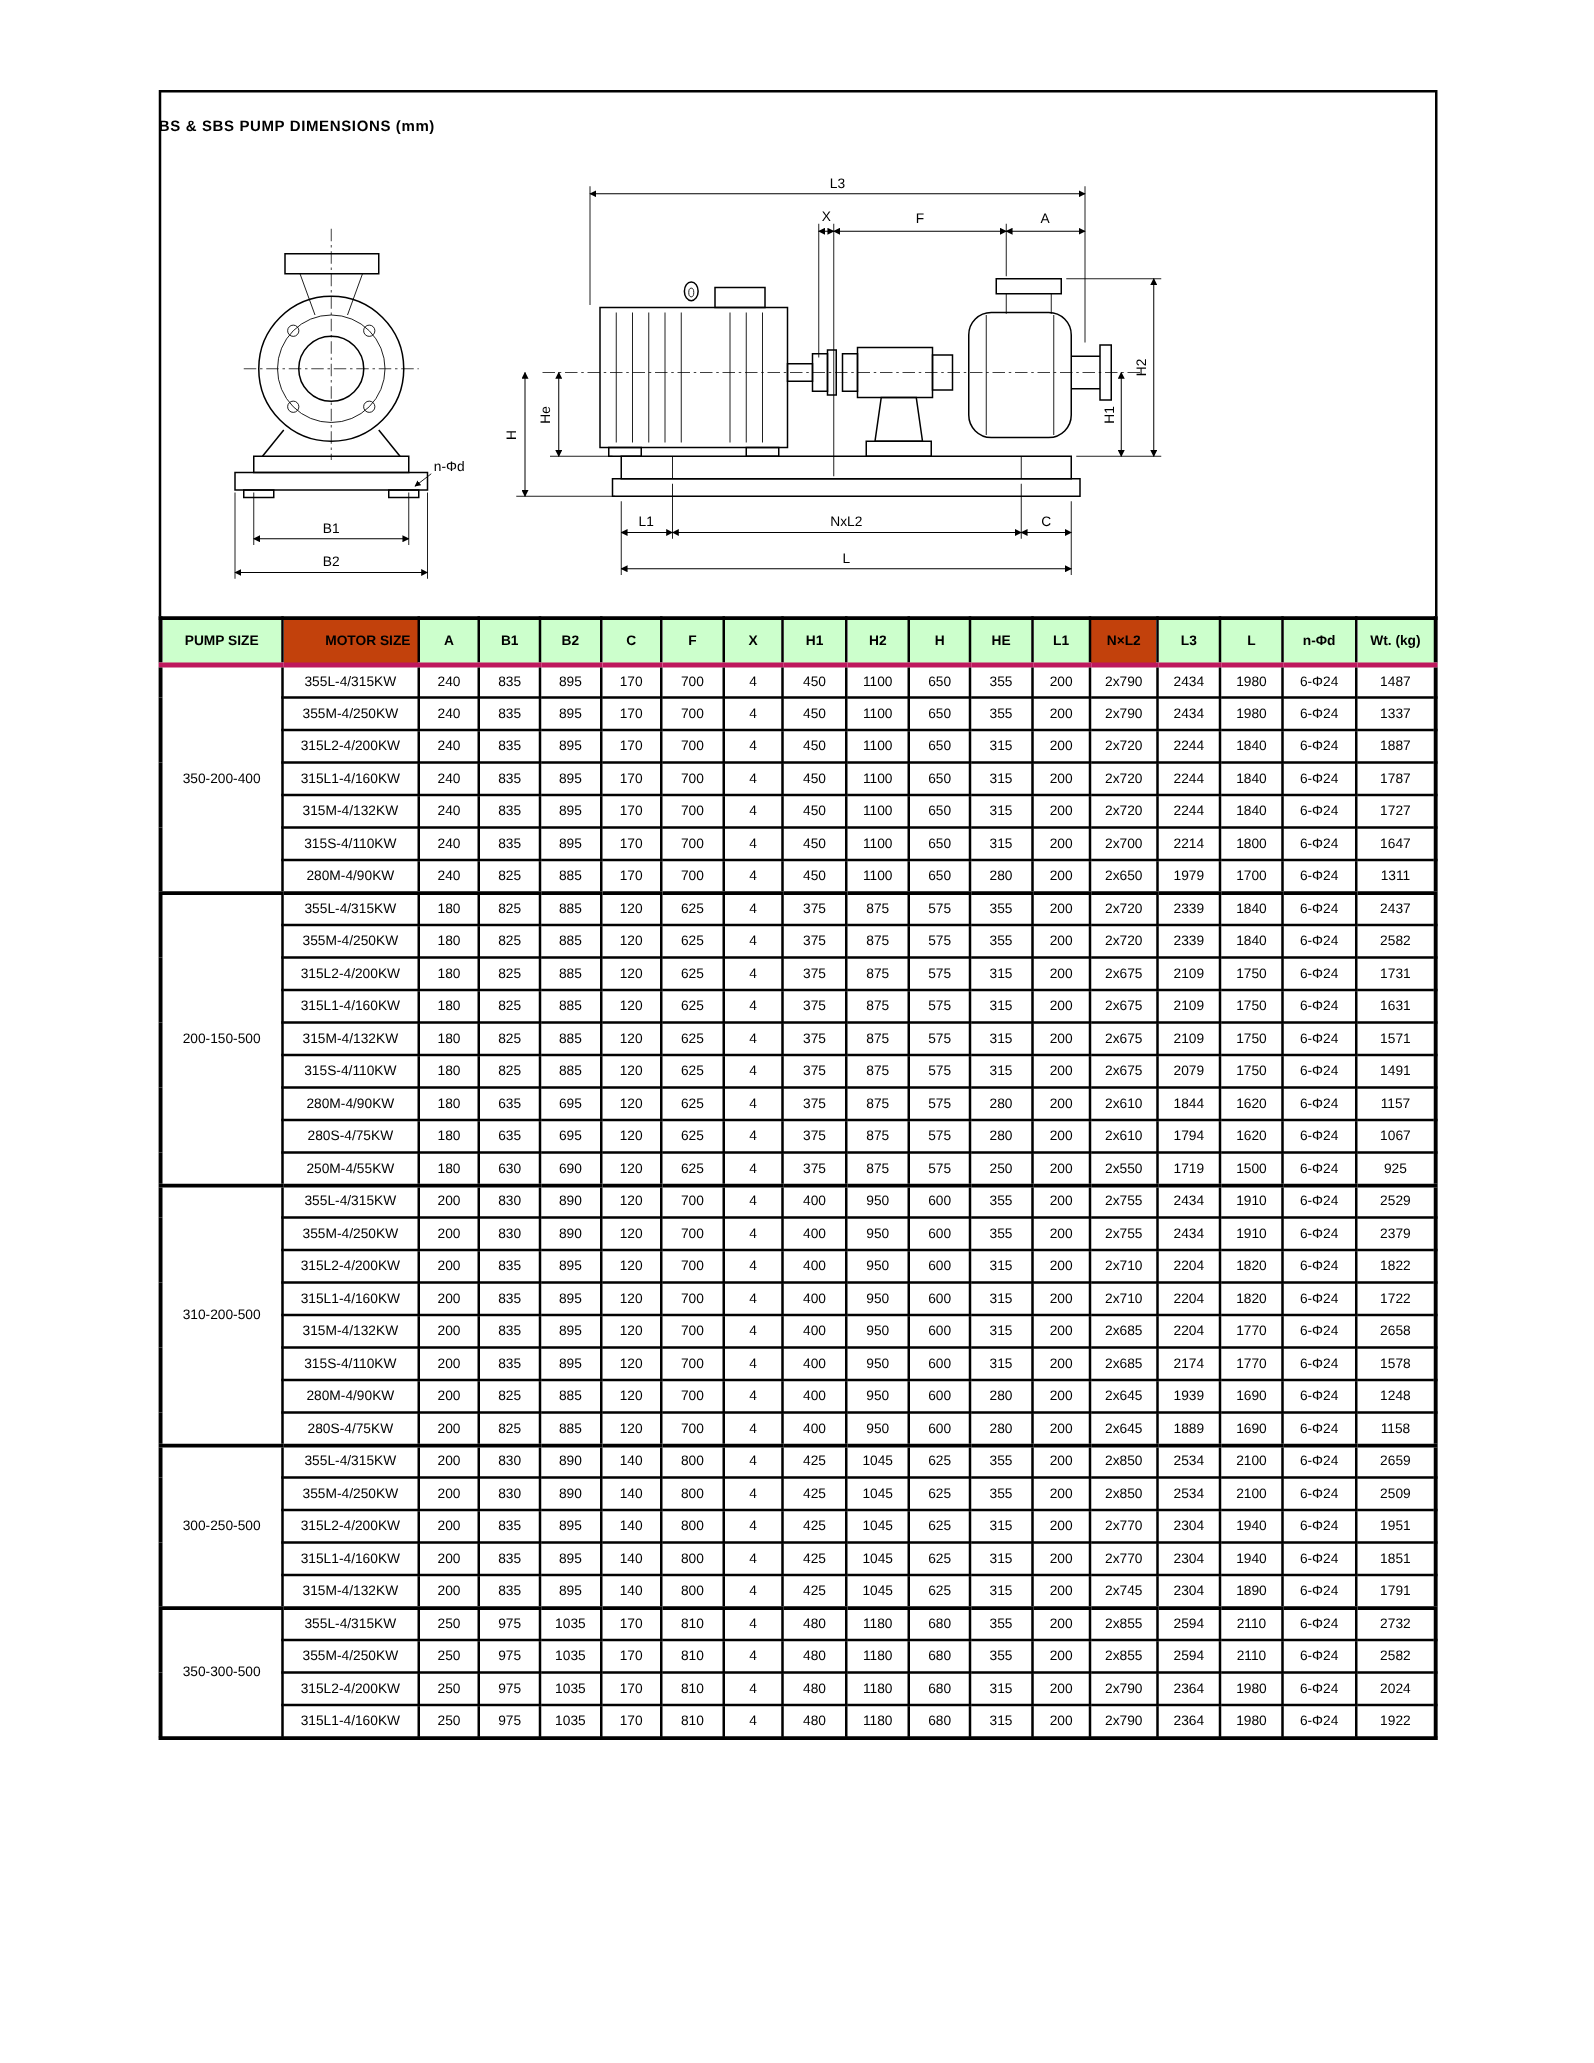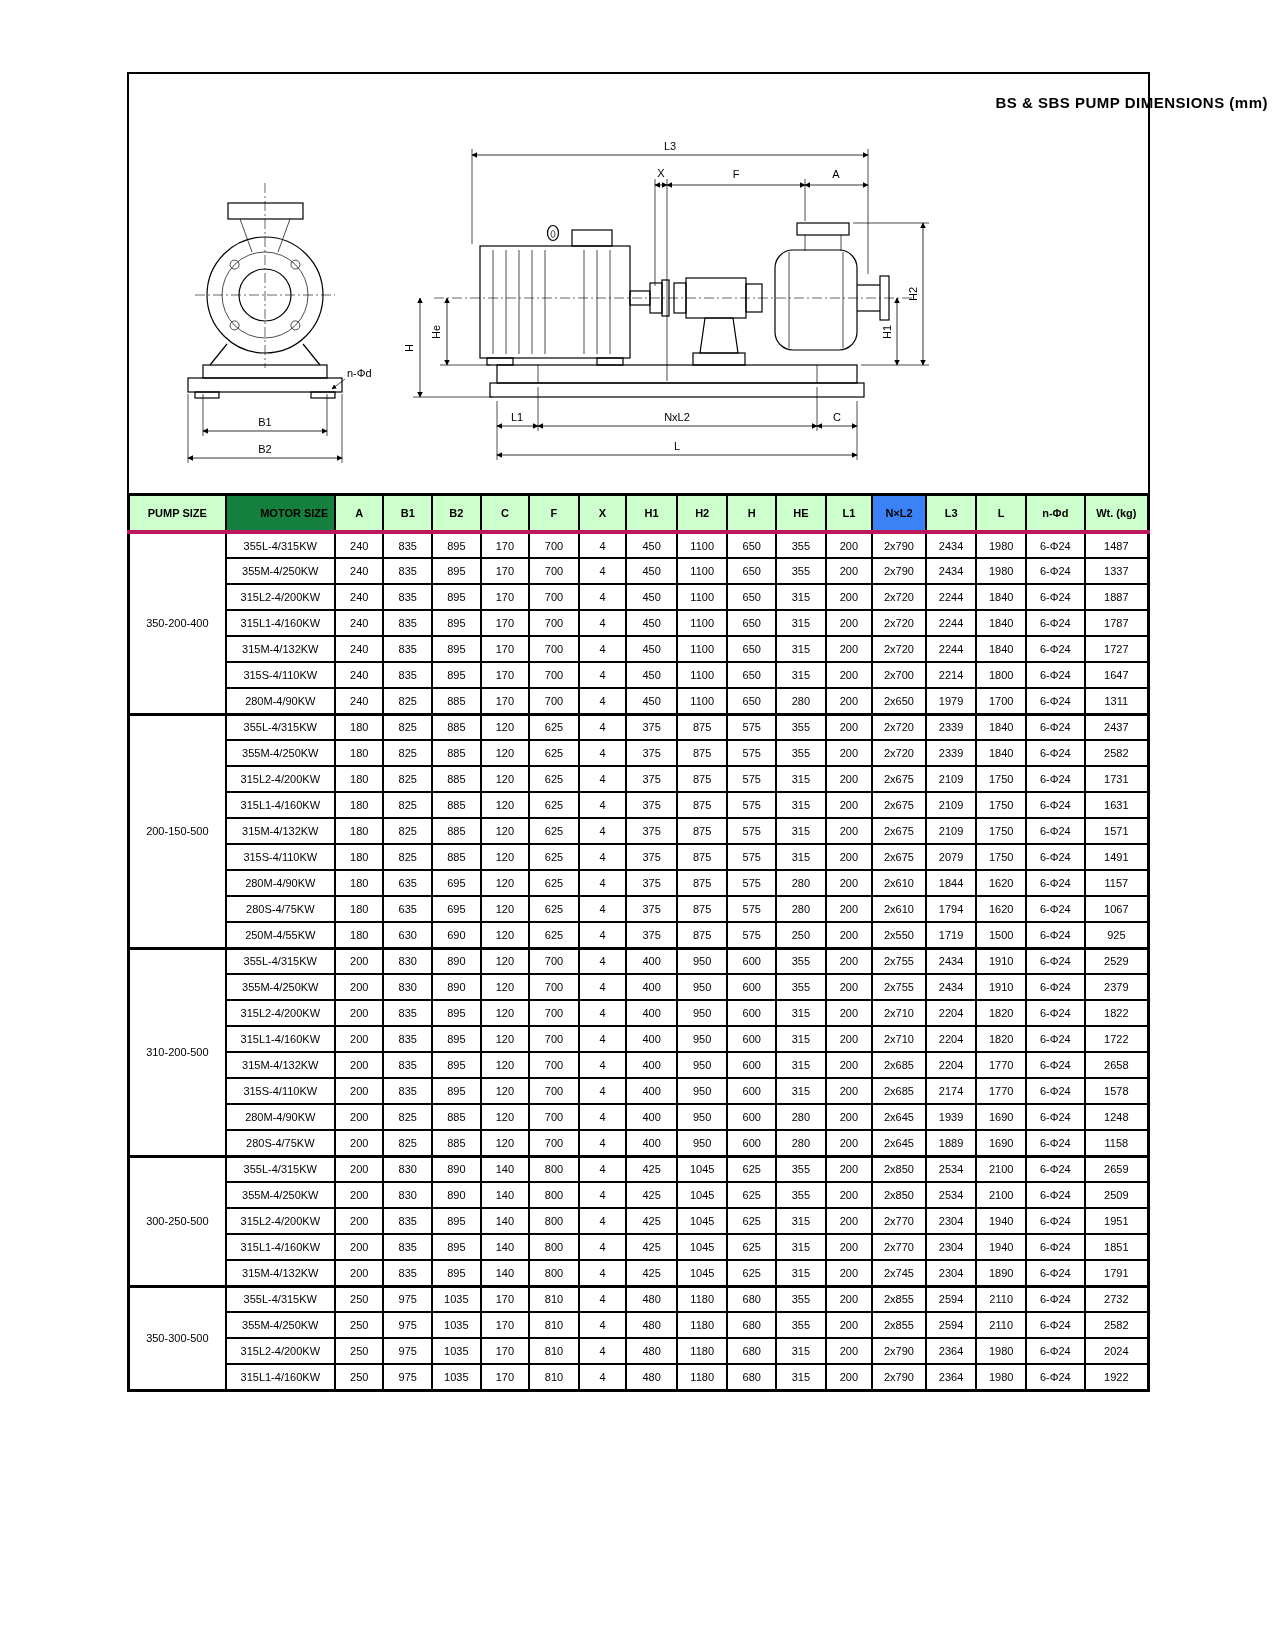--- a/index.html
+++ b/index.html
@@ -1,18 +1,18 @@
 <!DOCTYPE html>
 <html><head>
 <meta charset="utf-8">
 <style>
   html,body{margin:0;padding:0;background:#ffffff;}
   body{width:1275px;height:1650px;position:relative;font-family:"Liberation Sans",sans-serif;color:#000;}
   .page-border{position:absolute;left:127px;top:72px;width:1019px;height:1314px;border:2px solid #000;background:#fff;}
-  .page-title{position:absolute;left:127px;top:94px;width:1141px;text-align:right;font-size:15px;font-weight:bold;letter-spacing:0.5px;}
+  .page-title{position:absolute;left:127px;top:94px;width:1141px;text-align:left;font-size:12px;font-weight:bold;letter-spacing:0.5px;}
   .drawing-wrap{position:absolute;left:129px;top:126px;width:1019px;height:364px;}
   svg text{font-family:"Liberation Sans",sans-serif;font-size:11px;fill:#000;}
   .ln{stroke:#000;stroke-width:1.2;fill:none;}
   .thin{stroke:#000;stroke-width:0.7;fill:none;}
   .dim{stroke:#000;stroke-width:0.8;fill:none;marker-start:url(#arw);marker-end:url(#arw);}
   .cl{stroke:#000;stroke-width:0.6;stroke-dasharray:10 3 2 3;fill:none;}
   table.pump{position:absolute;left:127px;top:493px;width:1023px;border-collapse:collapse;table-layout:fixed;background:#fff;border:3px solid #000;}
   table.pump th,table.pump td{border:2px solid #000;text-align:center;vertical-align:middle;padding:0;font-size:11px;overflow:hidden;white-space:nowrap;}
   table.pump thead th{height:34px;font-weight:bold;border-bottom:4px solid #be185d;}
   table.pump tbody tr{height:26px;}
@@ -168,33 +168,33 @@
     <col style="width:46px">
       <col style="width:53px">
       <col style="width:50px">
       <col style="width:49px">
     <col style="width:58px">
       <col style="width:63px">
   </colgroup>
   <thead>
     <tr>
       <th class="hdr" style="background: rgb(204, 255, 204);">PUMP SIZE</th>
-      <th class="hdr" style="background: #15803d; padding-left: 28px;">MOTOR SIZE</th>
+      <th class="hdr" style="background: #c2410c; padding-left: 28px;">MOTOR SIZE</th>
       <th class="hdr" style="background: rgb(204, 255, 204);">A</th>
       <th class="hdr" style="background: rgb(204, 255, 204);">B1</th>
       <th class="hdr" style="background: rgb(204, 255, 204);">B2</th>
       <th class="hdr" style="background: rgb(204, 255, 204);">C</th>
       <th class="hdr" style="background: rgb(204, 255, 204);">F</th>
       <th class="hdr" style="background: rgb(204, 255, 204);">X</th>
       <th class="hdr" style="background: rgb(204, 255, 204);">H1</th>
       <th class="hdr" style="background: rgb(204, 255, 204);">H2</th>
       <th class="hdr" style="background: rgb(204, 255, 204);">H</th>
       <th class="hdr" style="background: rgb(204, 255, 204);">HE</th>
       <th class="hdr" style="background: rgb(204, 255, 204);">L1</th>
-      <th class="hdr" style="background: #3b82f6;">N×L2</th>
+      <th class="hdr" style="background: #c2410c;">N×L2</th>
       <th class="hdr" style="background: rgb(204, 255, 204);">L3</th>
       <th class="hdr" style="background: rgb(204, 255, 204);">L</th>
       <th class="hdr" style="background: rgb(204, 255, 204);">n-Φd</th>
       <th class="hdr" style="background: rgb(204, 255, 204); margin-top: 17px;">Wt. (kg)</th>
     </tr>
   </thead>
   <tbody>
       <tr class="group-first">
         <td rowspan="7">350-200-400</td>
         <td>355L-4/315KW</td>

